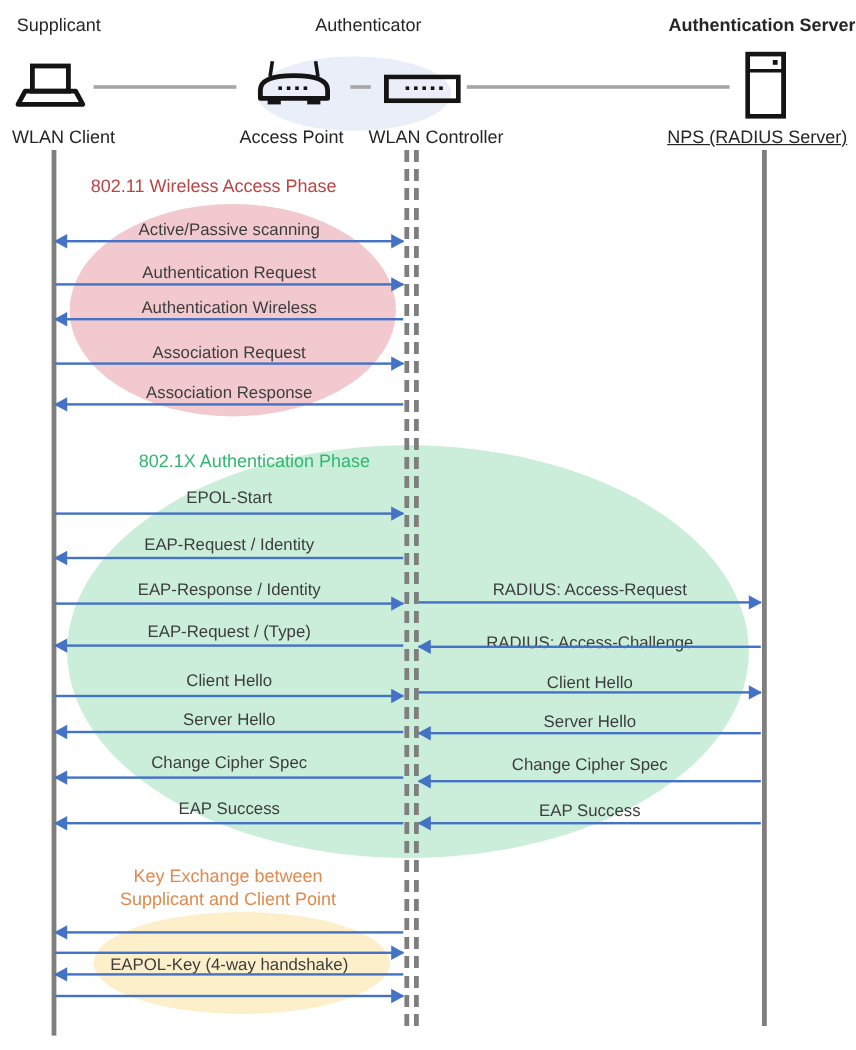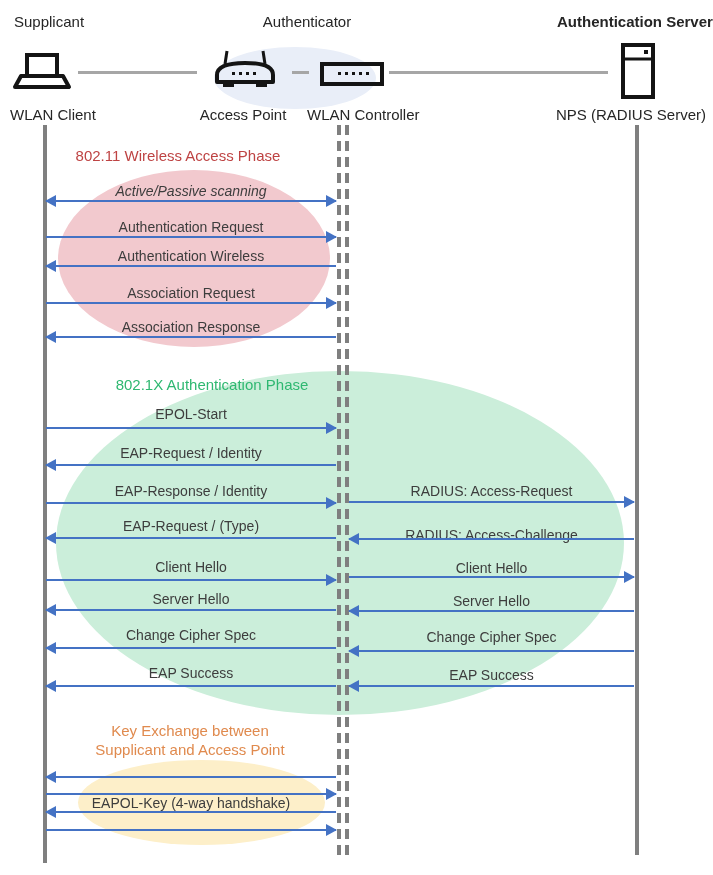--- a/index.html
+++ b/index.html
@@ -90,36 +90,36 @@
     <svg width="34" height="56" viewBox="0 0 34 56">
       <rect x="2" y="2" width="30" height="52" fill="none" stroke="#141414" stroke-width="4"></rect>
       <line x1="2" y1="16" x2="32" y2="16" stroke="#141414" stroke-width="3"></line>
       <rect x="23" y="7" width="4" height="4" fill="#141414"></rect>
     </svg>
   </div>
 
   <div class="abs dev-label" style="left:10px;top:106px;">WLAN Client</div>
   <div class="abs dev-label center" style="left:193px;top:106px;width:100px;">Access Point</div>
   <div class="abs dev-label center" style="left:307px;top:106px;width:110px;text-align:right;">WLAN Controller</div>
-  <div class="abs dev-label center" style="left:555px;top:106px;width:152px;">NPS (RADIUS Server)</div>
+  <div class="abs dev-label center" style="left:555px;top:106px;width:152px;text-decoration:underline;">NPS (RADIUS Server)</div>
 
   <div class="abs lifeline" style="left:43px;top:125px;height:738px;"></div>
   <div class="abs lifeline dashed" style="left:337px;top:125px;height:731px;"></div>
   <div class="abs lifeline dashed" style="left:345px;top:125px;height:731px;"></div>
   <div class="abs lifeline" style="left:635px;top:125px;height:730px;"></div>
 
   <div class="abs phase-title" id="phase1-title" style="left:43px;top:147px;width:270px;">802.11 Wireless Access Phase</div>
   <div class="abs phase-title" id="phase2-title" style="left:77px;top:376px;width:270px;">802.1X Authentication Phase</div>
   <div class="abs phase-title" id="phase3-title" style="left:70px;top:721px;width:240px;">
     <div>Key Exchange between</div>
-    <div>Supplicant and Access Point</div>
+    <div>Supplicant and Client Point</div>
   </div>
 
   <div id="messages-layer">
-      <div class="msg-label" style="left: 46px; width: 290px; top: 183px; font-style: italic;">Active/Passive scanning</div>
+      <div class="msg-label" style="left: 46px; width: 290px; top: 183px;">Active/Passive scanning</div>
       <div class="arrow" style="left: 46px; width: 290px; top: 200px;">
         <span class="shaft"></span>
         <span class="head r"></span>
         <span class="head l"></span>
       </div>
       <div class="msg-label" style="left: 46px; width: 290px; top: 219px;">Authentication Request</div>
       <div class="arrow" style="left: 46px; width: 290px; top: 236px;">
         <span class="shaft"></span>
         <span class="head r"></span>
       </div>

